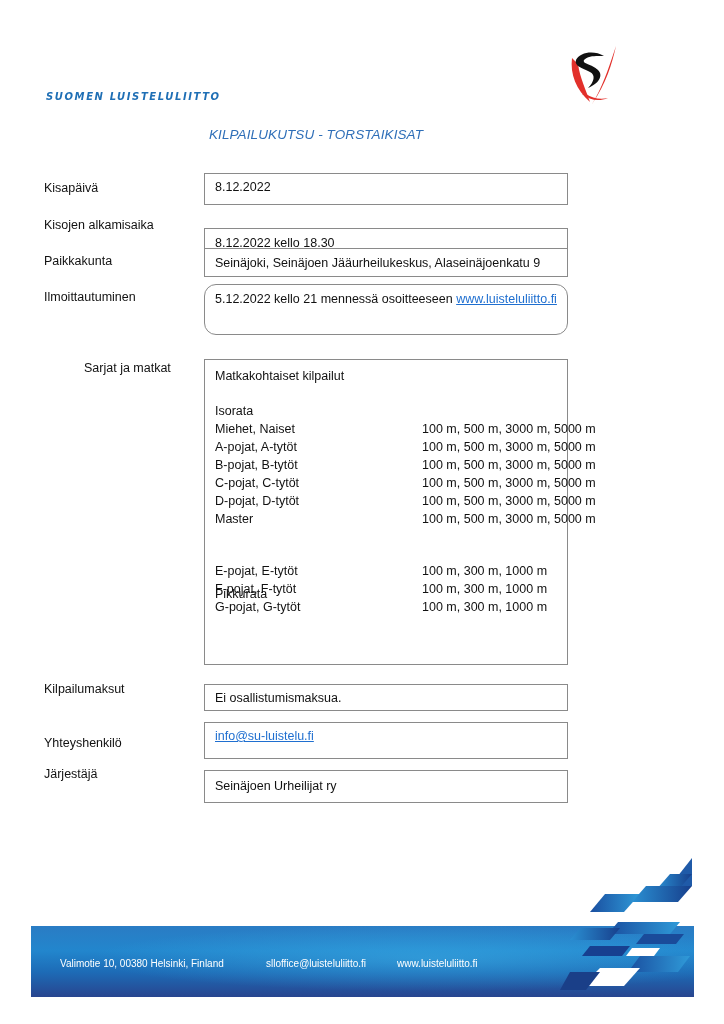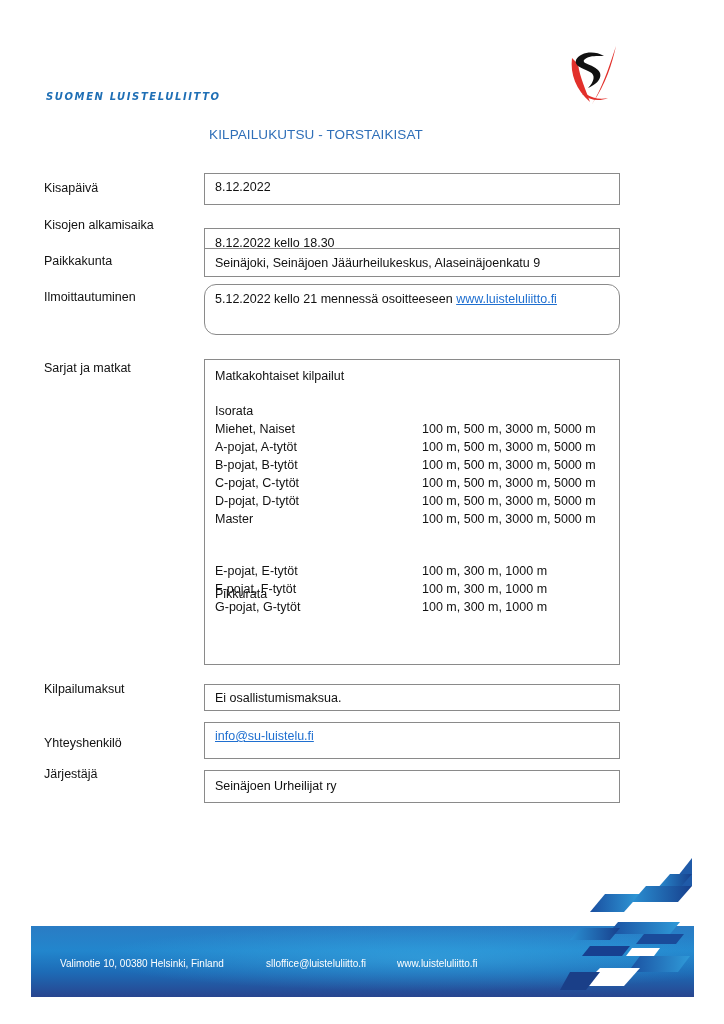--- a/index.html
+++ b/index.html
@@ -9,28 +9,28 @@
   }
   .brand {
     position: absolute; left: 46px; top: 91px;
     font-family: "DejaVu Sans", sans-serif;
     font-size: 10px; font-weight: bold; font-style: italic;
     letter-spacing: 1.6px; color: #1f6fb5;
   }
   .logo { position: absolute; left: 568px; top: 44px; width: 52px; height: 62px; }
   .doc-title {
     position: absolute; left: 0; width: 632px; top: 127px;
-    text-align: center; font-size: 13.5px; color: #2f6fb8; letter-spacing: 0.1px;
+    text-align: center; font-size: 13.5px; color: #2f6fb8; letter-spacing: 0.1px; font-style: italic;
   }
   .doc-title span { position: relative; left: 0px; }
   .label {
     position: absolute; left: 44px; font-size: 12.5px; color: #111;
   }
   .box {
-    position: absolute; left: 204px; width: 416px;
+    position: absolute; left: 204px; width: 364px;
     border: 1px solid #8a8a8a; background: #fff; box-sizing: border-box;
     font-size: 12.5px; color: #111;
   }
   .box .val { position: absolute; left: 10px; }
   a.link { color: #1f6fd0; text-decoration: underline; }
   .series-box .line { position: absolute; left: 10px; font-size: 12.5px; white-space: nowrap; }
   .series-box .dist { position: absolute; left: 217px; font-size: 12.5px; white-space: nowrap; }
 
   .footer-band {
     position: absolute; left: 31px; top: 926px; width: 663px; height: 71px;
@@ -72,21 +72,21 @@
 <div class="label" style="top:254px;">Paikkakunta</div>
 <div class="box" style="top:248px; height:29px;">
   <span class="val" style="top:7px;">Seinäjoki, Seinäjoen Jääurheilukeskus, Alaseinäjoenkatu 9</span>
 </div>
 
 <div class="label" style="top:290px;">Ilmoittautuminen</div>
 <div class="box" style="top:284px; height:51px;border-radius:12px;">
   <span class="val" style="top:7px; white-space:nowrap;"><span>5.12.2022 kello 21 mennessä osoitteeseen </span><a class="link">www.luisteluliitto.fi</a></span>
 </div>
 
-<div class="label" style="top:361px;">Sarjat ja matkat</div>
+<div class="label" style="top:361px;margin-left:40px;">Sarjat ja matkat</div>
 <div class="box series-box" style="top:359px; height:306px;">
   <div class="line" style="top:9px;">Matkakohtaiset kilpailut</div>
 
   <div class="line" style="top:44px;">Isorata</div>
   <div class="line" style="top:62px;">Miehet, Naiset</div>
   <div class="dist" style="top:62px;">100 m, 500 m, 3000 m, 5000 m</div>
   <div class="line" style="top:80px;">A-pojat, A-tytöt</div>
   <div class="dist" style="top:80px;">100 m, 500 m, 3000 m, 5000 m</div>
   <div class="line" style="top:98px;">B-pojat, B-tytöt</div>
   <div class="dist" style="top:98px;">100 m, 500 m, 3000 m, 5000 m</div>

